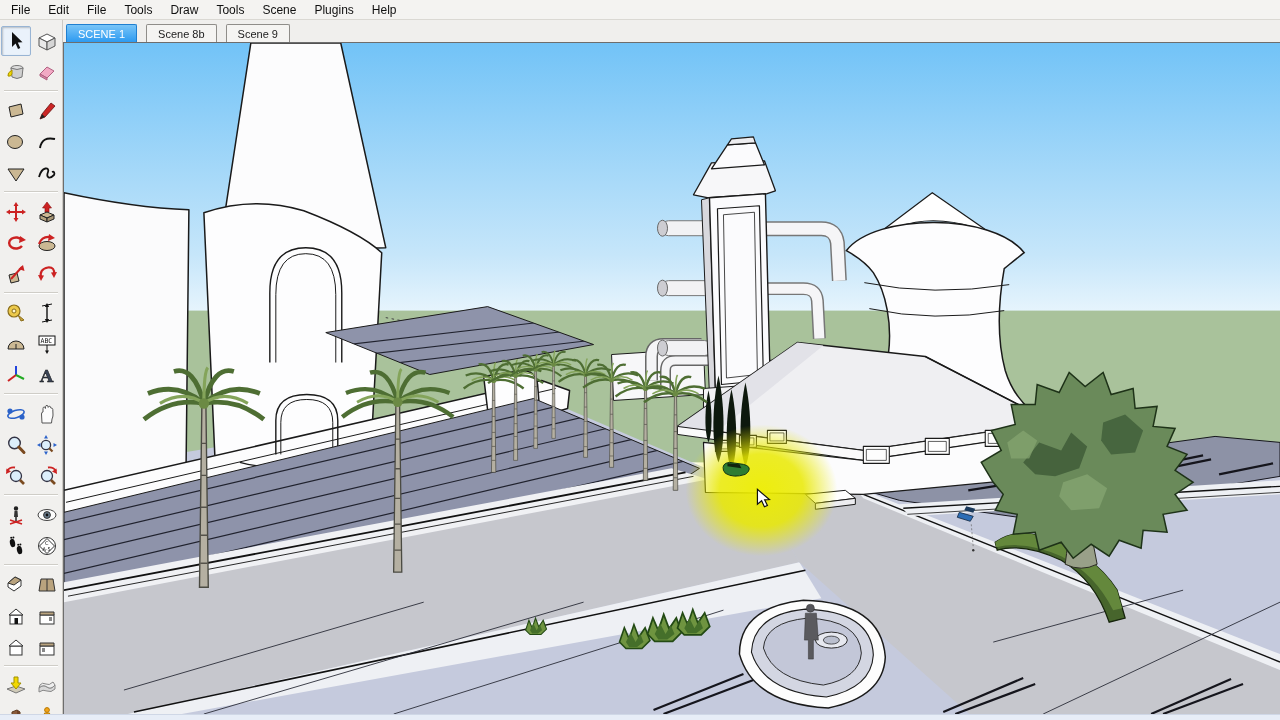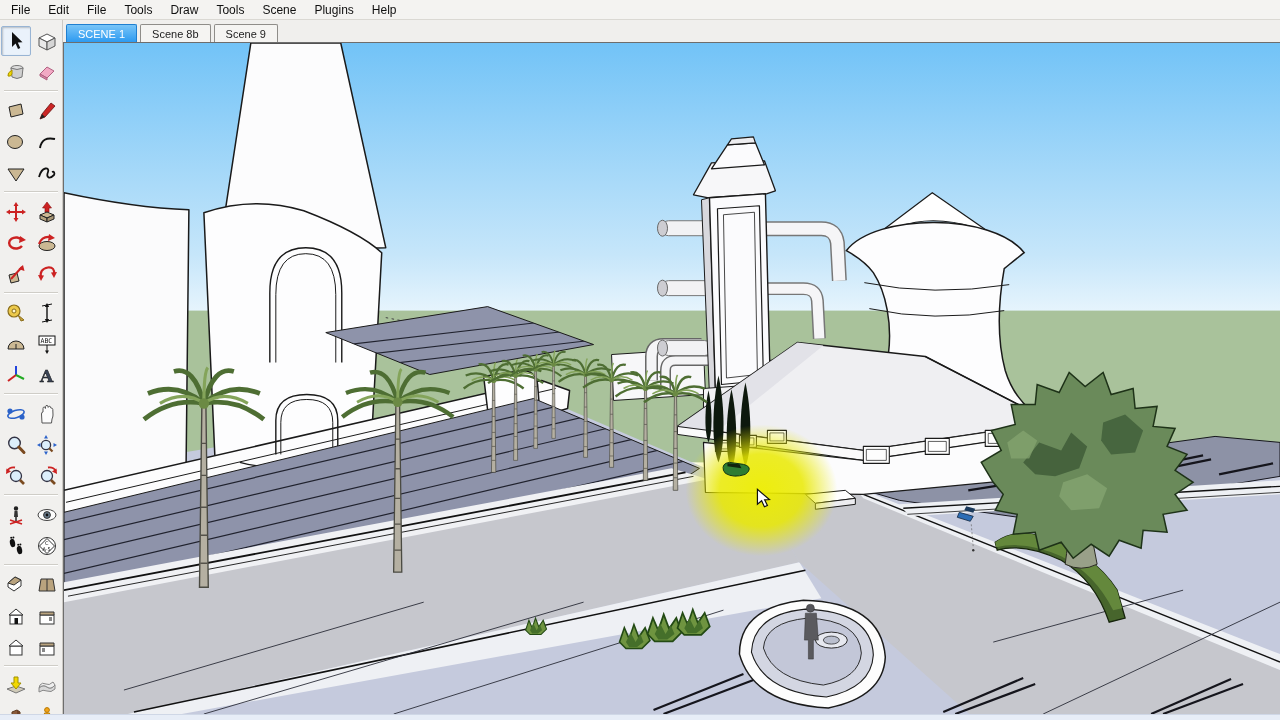--- a/index.html
+++ b/index.html
@@ -14,21 +14,21 @@
   .tool-row{display:flex;justify-content:center;gap:1px;margin-bottom:1px}
   .tool-btn{width:28px;height:28px;display:flex;align-items:center;justify-content:center;
             border:1px solid transparent;border-radius:2px}
   .tool-btn svg{width:22px;height:22px}
   .tool-btn.active{background:#eaf2fb;border:1px solid #98b4d4;
                    box-shadow:inset 1px 1px 2px rgba(0,0,0,.22)}
   .tool-sep{height:0;border-top:1px solid #cfcdc7;border-bottom:1px solid #ffffff;margin:3px 4px 4px}
   .right{flex:1;display:flex;flex-direction:column;min-width:0}
   .tabs{height:22px;display:flex;align-items:flex-end;padding-left:3px;background:#f0efed}
   .tab{font-size:11px;padding:3px 11px 2px;border:1px solid #8f8d89;border-bottom:none;
-       background:#f5f4f2;color:#1c1c1c;margin-right:3px;border-radius:2px 2px 0 0;cursor:default}
+       background:#f5f4f2;color:#1c1c1c;margin-right:9px;border-radius:2px 2px 0 0;cursor:default}
   .tab.active{background:linear-gradient(#79c5f8,#2d9af0);color:#fff;border-color:#1f7fd0}
   .viewport{flex:1;border-top:1px solid #6d6d6d;border-left:1px solid #6d6d6d;
             position:relative;overflow:hidden;background:#fff}
   svg.scene{display:block;width:100%;height:100%}
   .statusbar{height:7px;background:#e7edf7;border-top:1px solid #cfd7e6}
 </style>
 </head>
 <body>
 
 <div class="menubar">

